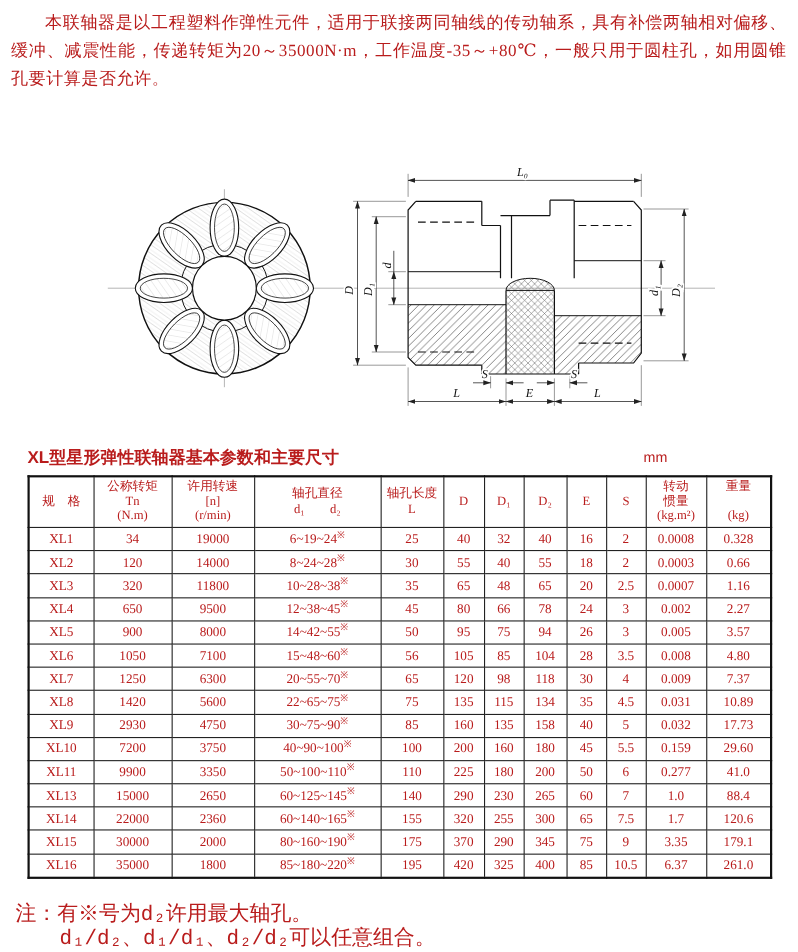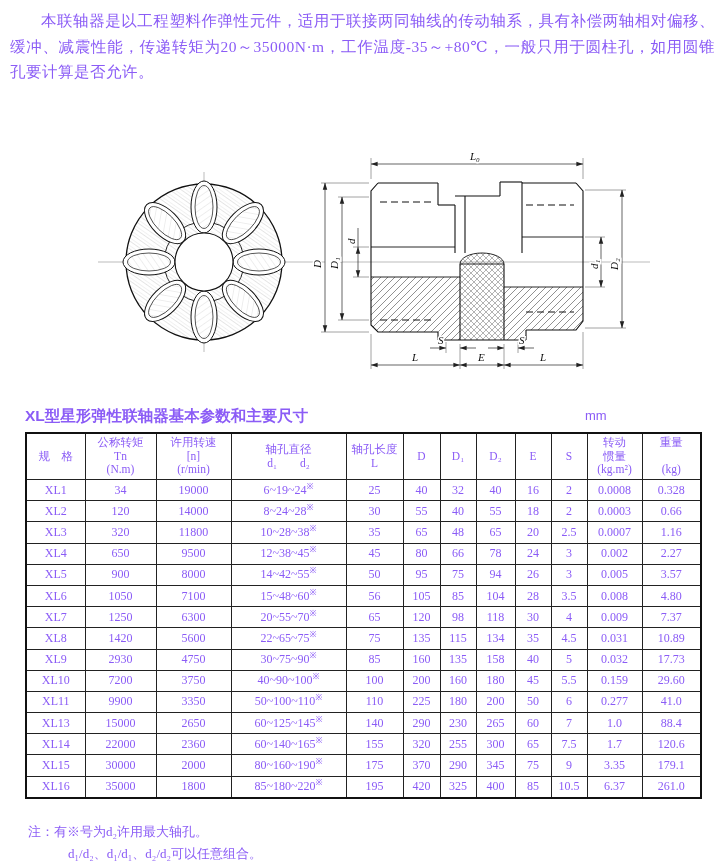--- a/index.html
+++ b/index.html
@@ -1,36 +1,36 @@
 <!DOCTYPE html>
 <html><head>
 <meta charset="utf-8">
 <style>
   html,body{margin:0;padding:0;background:#fff;}
   .page{position:relative;width:725px;height:865px;background:#ffffff;overflow:hidden;
-        font-family:"Liberation Serif","DejaVu Serif",serif;color:#8b5cf6;}
+        font-family:"Liberation Serif","DejaVu Serif",serif;color:#b91c1c;}
   .intro{position:absolute;top:8px;left:10px;width:705px;margin:0;
          font-size:15.5px;line-height:25.5px;text-align:justify;text-indent:2em;
          letter-spacing:0.5px;}
   .drawing{position:absolute;top:130px;left:0;}
   .tbl-caption{position:absolute;top:406px;left:25px;width:675px;text-align:left;
                font-family:"Liberation Sans","DejaVu Sans",sans-serif;
                font-size:15.5px;font-weight:bold;}
   .tbl-caption .unit{position:absolute;left:560px;top:2px;font-weight:normal;
                      font-size:13px;font-family:"Liberation Sans","DejaVu Sans",sans-serif;}
   table.params{position:absolute;top:432px;left:25px;width:675px;
                border-collapse:collapse;table-layout:fixed;
                border:2px solid #111;}
   table.params th, table.params td{border:1px solid #222;text-align:center;
                vertical-align:middle;padding:0;overflow:hidden;}
   table.params th{font-weight:normal;font-size:11.5px;line-height:1.2;
                white-space:pre-line;height:45px;}
   table.params td{font-size:12px;height:20.2px;}
   table.params td sup{font-size:8.5px;vertical-align:super;line-height:0;}
-  .notes{position:absolute;top:821px;left:28px;font-size:13px;line-height:21.5px;}
+  .notes{position:absolute;top:821px;left:14px;font-size:19px;line-height:21.5px;font-family:Liberation Mono, monospace;}
   .notes .note2{padding-left:40px;}
   
   .s{stroke:#111;stroke-width:1.1;fill:none;}
   .s2{stroke:#111;stroke-width:0.9;fill:none;}
   .cl{stroke:#777;stroke-width:0.5;fill:none;}
   .dash{stroke:#111;stroke-width:1.1;fill:none;stroke-dasharray:7 4;}
   .dim{stroke:#222;stroke-width:0.7;fill:none;}
   .ext{stroke:#555;stroke-width:0.55;fill:none;}
   .dlabel{font-family:"Liberation Serif","DejaVu Serif",serif;font-style:italic;
           font-size:11px;fill:#111;stroke:#fff;stroke-width:3px;paint-order:stroke;}

